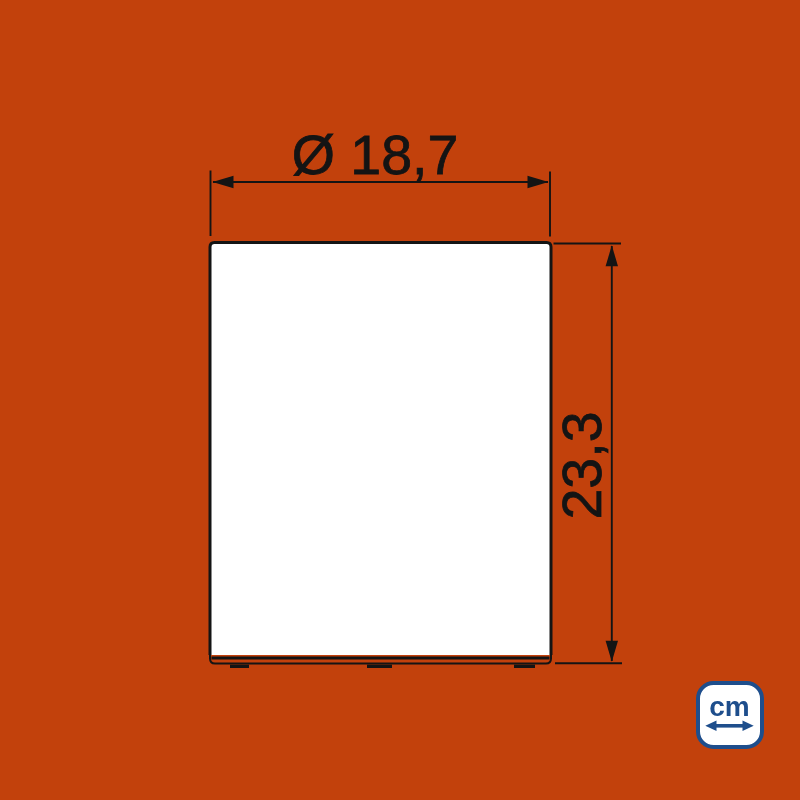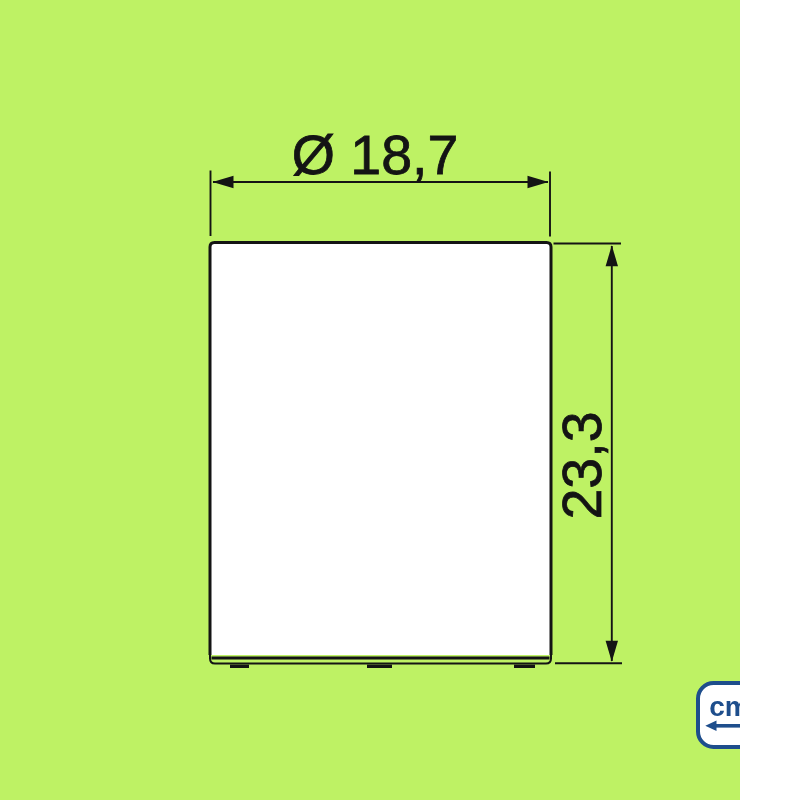--- a/index.html
+++ b/index.html
@@ -1,16 +1,16 @@
 <!DOCTYPE html>
 <html><head>
 <meta charset="utf-8">
 <style>
   html,body{margin:0;padding:0;background:#ffffff;}
-  .canvas{position:relative;width:740px;height:800px;background:#bef264;overflow:hidden;}
+  .canvas{position:relative;width:800px;height:800px;background:#c2410c;overflow:hidden;}
   svg{display:block;}
   text{font-family:"Liberation Sans", sans-serif;}
 </style>
 </head>
 <body>
 <div class="canvas">
 <svg width="800" height="800" viewBox="0 0 800 800">
 
   <path d="M210,655 L210,247 Q210,242.5 214.5,242.5 L546.5,242.5 Q551,242.5 551,247 L551,655" fill="#ffffff" stroke="#141414" stroke-width="3"></path>
 

